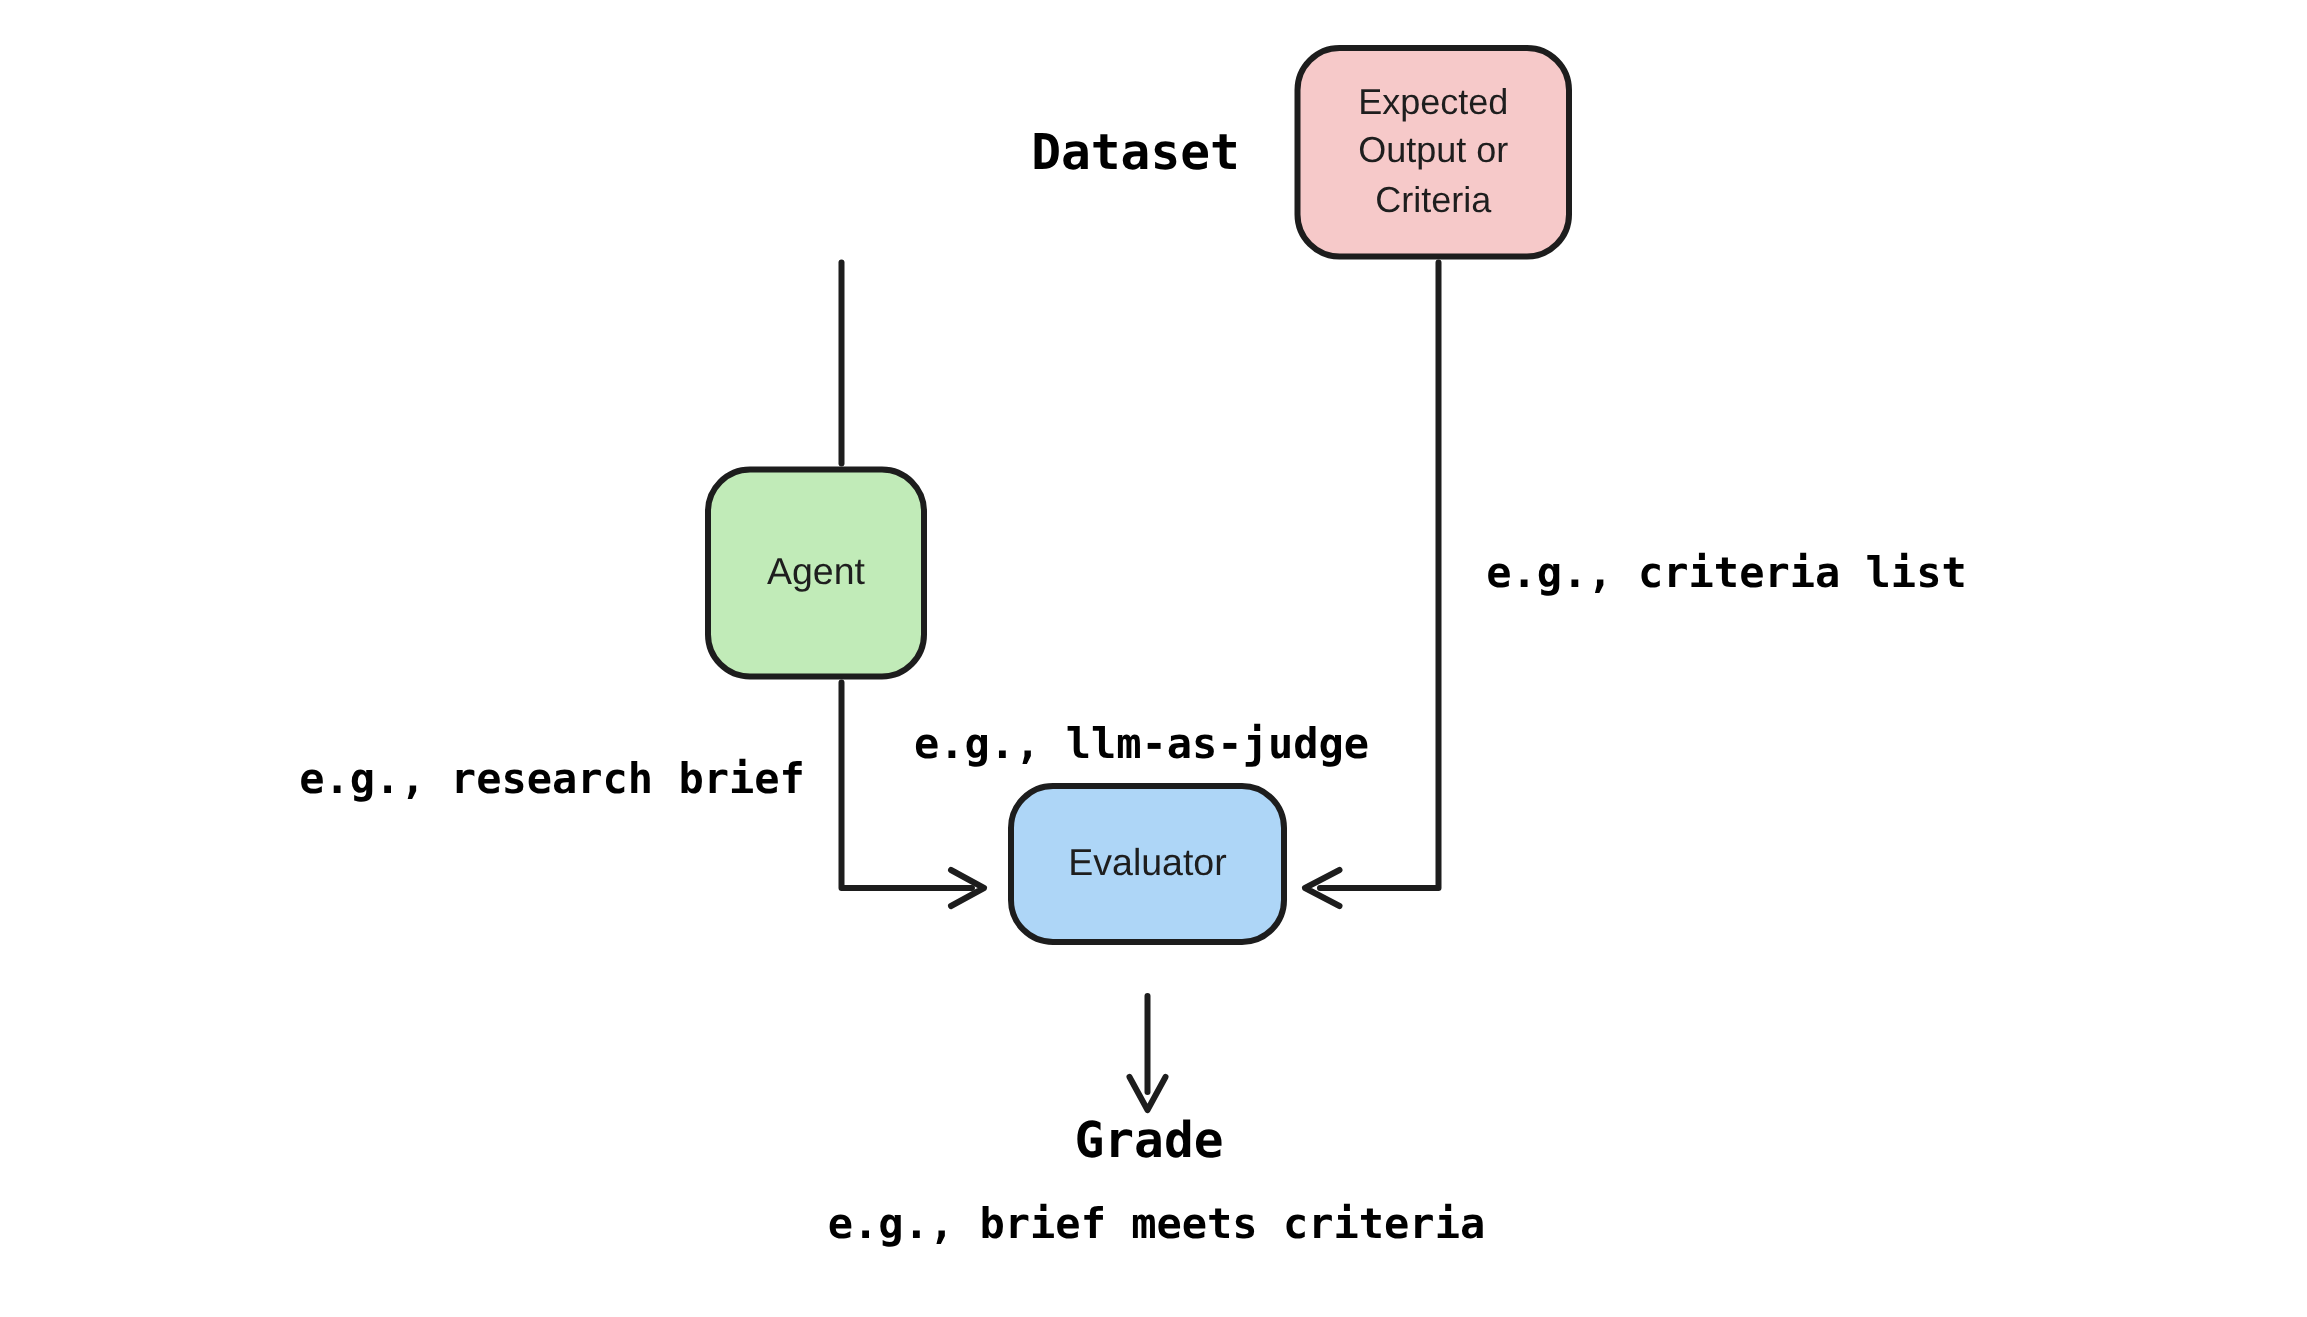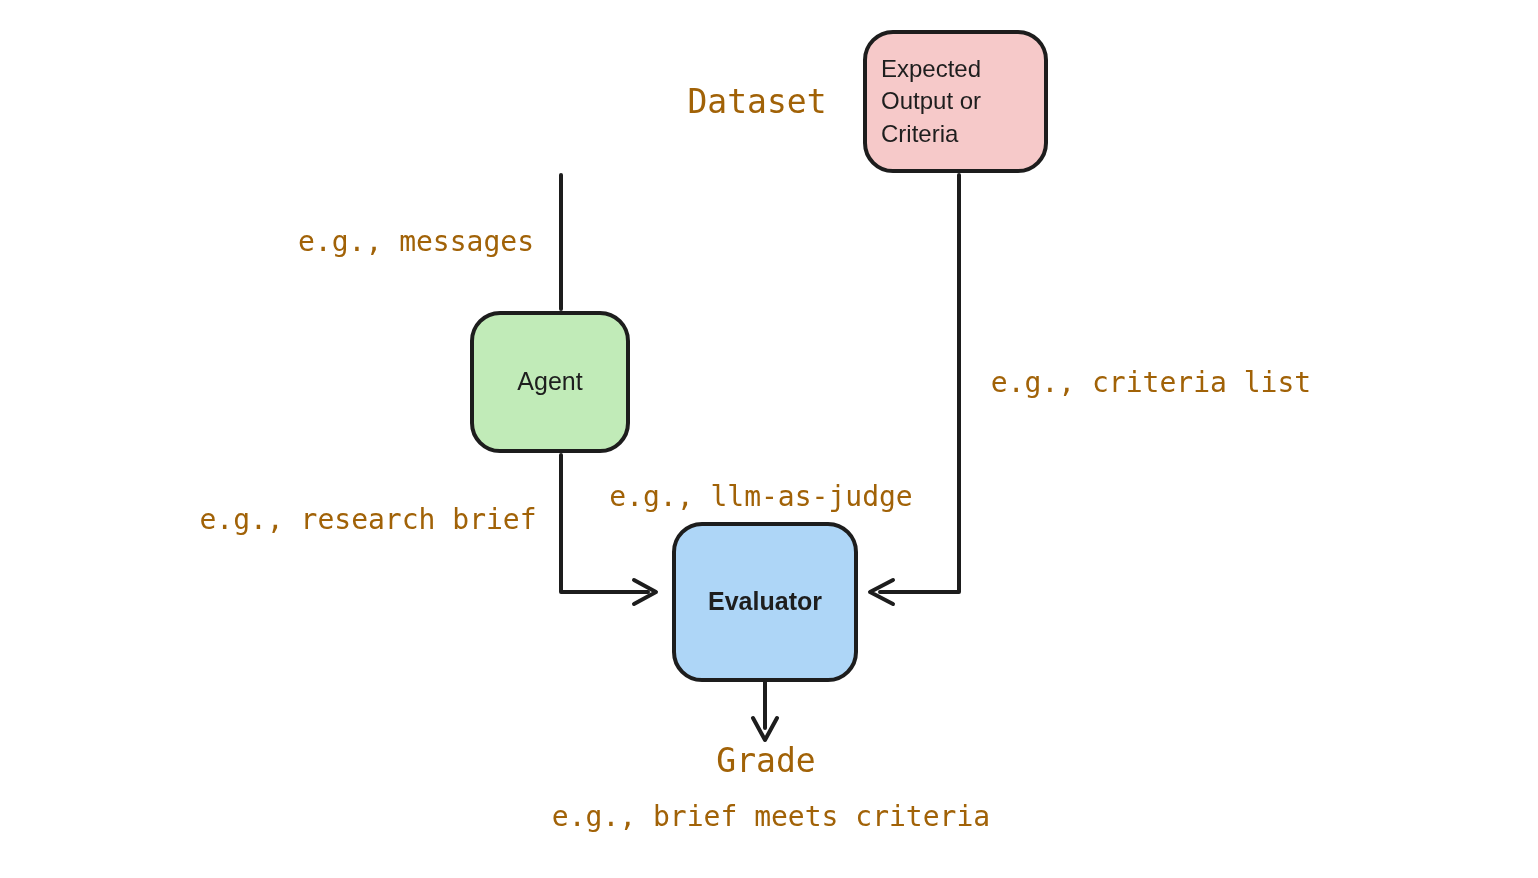--- a/index.html
+++ b/index.html
@@ -31,36 +31,38 @@
     stroke-linejoin: round;
   }
   .node {
     position: absolute;
     box-sizing: border-box;
     border: 4px solid #1d1d1d;
     border-radius: 30px;
     display: flex;
     align-items: center;
     justify-content: center;
+    text-align: center;
     color: #1e1e1e;
     font-size: 25px;
     line-height: 1.35;
     padding: 8px 14px;
   }
   .node-input     { left: 470px; top: 28px;  width: 182px; height: 145px; background: #f6c9c9; }
   .node-expected  { left: 863px; top: 30px;  width: 185px; height: 143px; background: #f6c9c9; font-size: 24px; }
-  .node-agent     { left: 470px; top: 311px; width: 160px; height: 142px; background: #c1ebb8; }
-  .node-evaluator { left: 672px; top: 522px; width: 186px; height: 160px; background: #aed6f7; font-weight: bold; }
+  .node-agent     { left: 470px; top: 311px; width: 148px; height: 142px; background: #c1ebb8; }
+  .node-evaluator { left: 672px; top: 522px; width: 186px; height: 108px; background: #aed6f7; }
   .annotation {
     position: absolute;
     transform: translate(-50%, -50%);
     font-family: "DejaVu Sans Mono", monospace;
     font-size: 28px;
-    color: #a16207;
+    color: #000000;
     white-space: nowrap;
+    font-weight: bold;
   }
   .annotation.big { font-size: 33px; }
   .lbl-dataset        { left: 757px;  top: 101px; }
   .lbl-messages       { left: 416px;  top: 241px; }
   .lbl-criteria-list  { left: 1151px; top: 366px; margin-top: 16px; }
   .lbl-research-brief { left: 368px;  top: 519px; text-align: right; }
   .lbl-llm-as-judge   { left: 761px;  top: 496px; }
   .lbl-grade          { left: 766px;  top: 760px; }
   .lbl-grade-example  { left: 771px;  top: 816px; }
 </style>
@@ -90,20 +92,19 @@
 
   <div class="node node-agent">
     <span>Agent</span>
   </div>
 
   <div class="node node-evaluator">
     <span>Evaluator</span>
   </div>
 
   <div class="annotation big lbl-dataset">Dataset</div>
-  <div class="annotation lbl-messages">e.g., messages</div>
   <div class="annotation lbl-criteria-list">e.g., criteria list</div>
   <div class="annotation lbl-research-brief">e.g., research brief</div>
   <div class="annotation lbl-llm-as-judge">e.g., llm-as-judge</div>
   <div class="annotation big lbl-grade">Grade</div>
   <div class="annotation lbl-grade-example">e.g., brief meets criteria</div>
 
 </div>
 
 </body></html>

